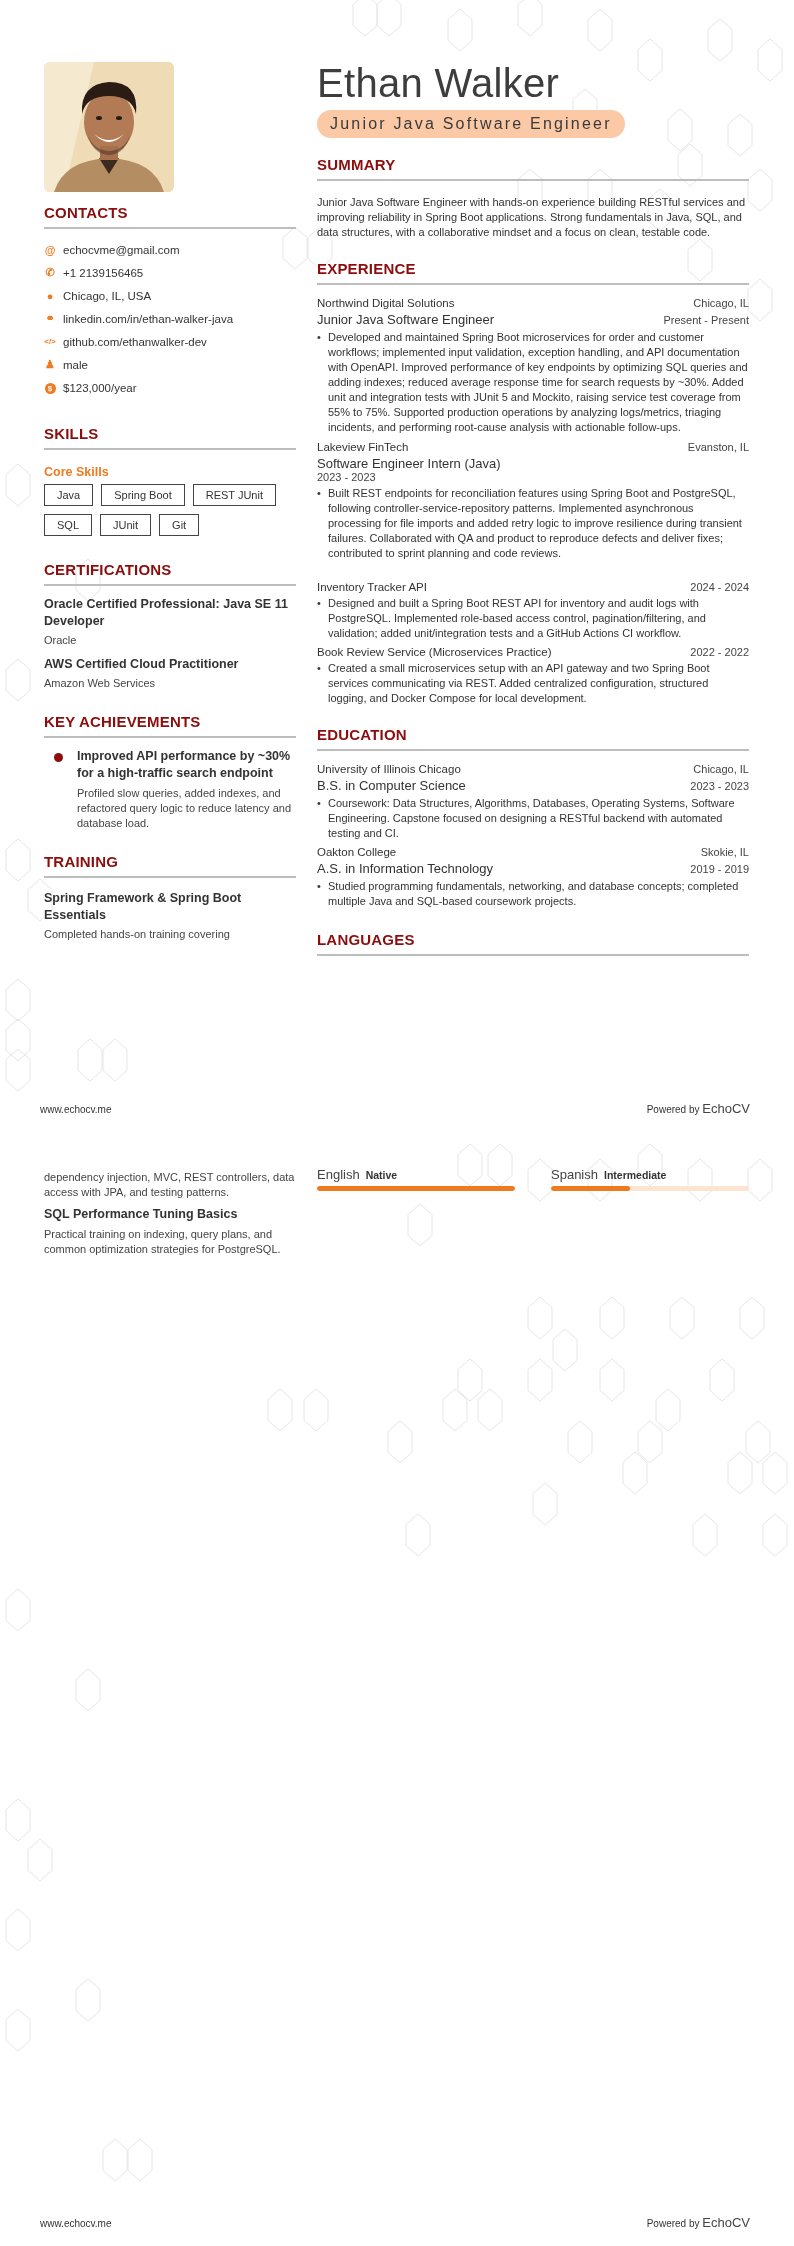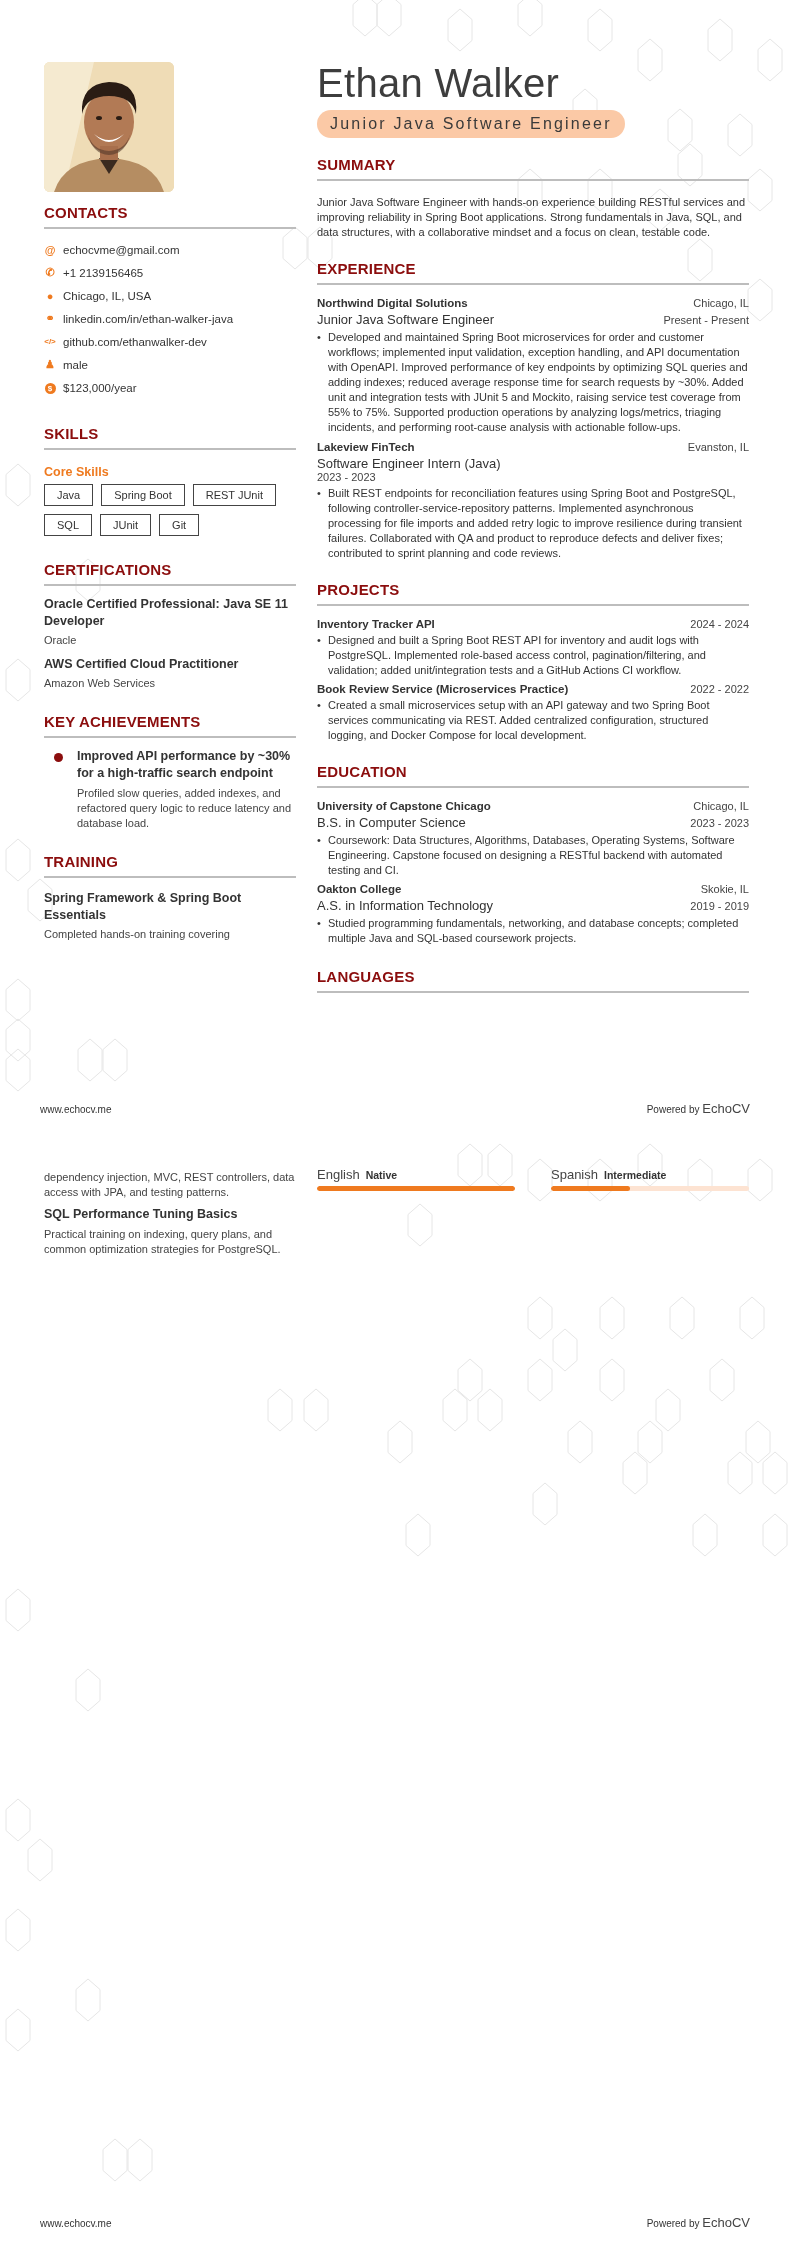--- a/index.html
+++ b/index.html
@@ -19,21 +19,21 @@
   .cert-name { font-weight: 700; font-size: 12.5px; color: #333; line-height: 17px; margin-top: 10px; }
   .cert-org { font-size: 11px; color: #444; margin-top: 4px; }
   .ach { display: flex; margin-top: 10px; justify-content: flex-end; }
   .ach .dot { width: 9px; height: 9px; border-radius: 50%; background: #8b0d0d; margin: 5px 14px 0 10px; flex: none; }
   .ach-title { font-weight: 700; font-size: 12.5px; line-height: 17px; color: #333; }
   .ach-desc { font-size: 11px; line-height: 15px; color: #444; margin-top: 4px; }
   .name { font-size: 40px; color: #3d3d3d; line-height: 46px; letter-spacing: 0.3px; }
   .pill { display: inline-block; background: #fbc9a6; color: #3a3a3a; border-radius: 16px; padding: 5px 13px; font-size: 16px; letter-spacing: 2.2px; margin-top: 4px; }
   .summary { font-size: 11px; line-height: 15px; color: #333; margin-top: 14px; }
   .entry-head { display: flex; justify-content: space-between; align-items: baseline; }
-  .entry-org { font-weight: 700; font-size: 11.5px; color: #333; }
+  .entry-org { font-weight: 400; font-size: 11.5px; color: #333; }
   .entry-loc { font-size: 11px; color: #444; }
   .entry-role { font-size: 13px; color: #333; }
   .entry-date { font-size: 11px; color: #444; }
   .bullets { list-style: none; margin-top: 3px; }
   .bullets li { position: relative; padding-left: 11px; font-size: 11px; line-height: 15px; color: #333; }
   .bullets li::before { content: "•"; position: absolute; left: 0; top: 0; }
   .footer { position: absolute; font-size: 10px; color: #333; }
   .footer .brand { font-size: 13px; color: #444; }
   .lang { display: flex; gap: 36px; margin-top: 0; }
   .lang-item { width: 206px; }
@@ -256,21 +256,20 @@
             <span class="entry-role">Software Engineer Intern (Java)</span>
             <span class="entry-date">2023 - 2023</span>
           </div>
         <ul class="bullets">
             <li>Built REST endpoints for reconciliation features using Spring Boot and PostgreSQL, following controller-service-repository patterns. Implemented asynchronous processing for file imports and added retry logic to improve resilience during transient failures. Collaborated with QA and product to reproduce defects and deliver fixes; contributed to sprint planning and code reviews.</li>
           </ul>
       </div>
     </div>
 
     <div style="margin-top:20px;">
-      <div class="sec-title">PROJECTS</div>
       <div style="margin-top:12px;">
         <div class="entry-head">
             <span class="entry-org">Inventory Tracker API</span>
             <span class="entry-date">2024 - 2024</span>
           </div>
         <ul class="bullets">
             <li>Designed and built a Spring Boot REST API for inventory and audit logs with PostgreSQL. Implemented role-based access control, pagination/filtering, and validation; added unit/integration tests and a GitHub Actions CI workflow.</li>
           </ul>
       </div>
       <div style="margin-top:5px;">
@@ -281,21 +280,21 @@
         <ul class="bullets">
             <li>Created a small microservices setup with an API gateway and two Spring Boot services communicating via REST. Added centralized configuration, structured logging, and Docker Compose for local development.</li>
           </ul>
       </div>
     </div>
 
     <div style="margin-top:20px;">
       <div class="sec-title">EDUCATION</div>
       <div style="margin-top:12px;">
         <div class="entry-head">
-            <span class="entry-org">University of Capstone Chicago</span>
+            <span class="entry-org">University of Illinois Chicago</span>
             <span class="entry-loc">Chicago, IL</span>
           </div>
         <div class="entry-head" style="margin-top:3px;">
             <span class="entry-role">B.S. in Computer Science</span>
             <span class="entry-date">2023 - 2023</span>
           </div>
         <ul class="bullets">
             <li>Coursework: Data Structures, Algorithms, Databases, Operating Systems, Software Engineering. Capstone focused on designing a RESTful backend with automated testing and CI.</li>
           </ul>
       </div>

